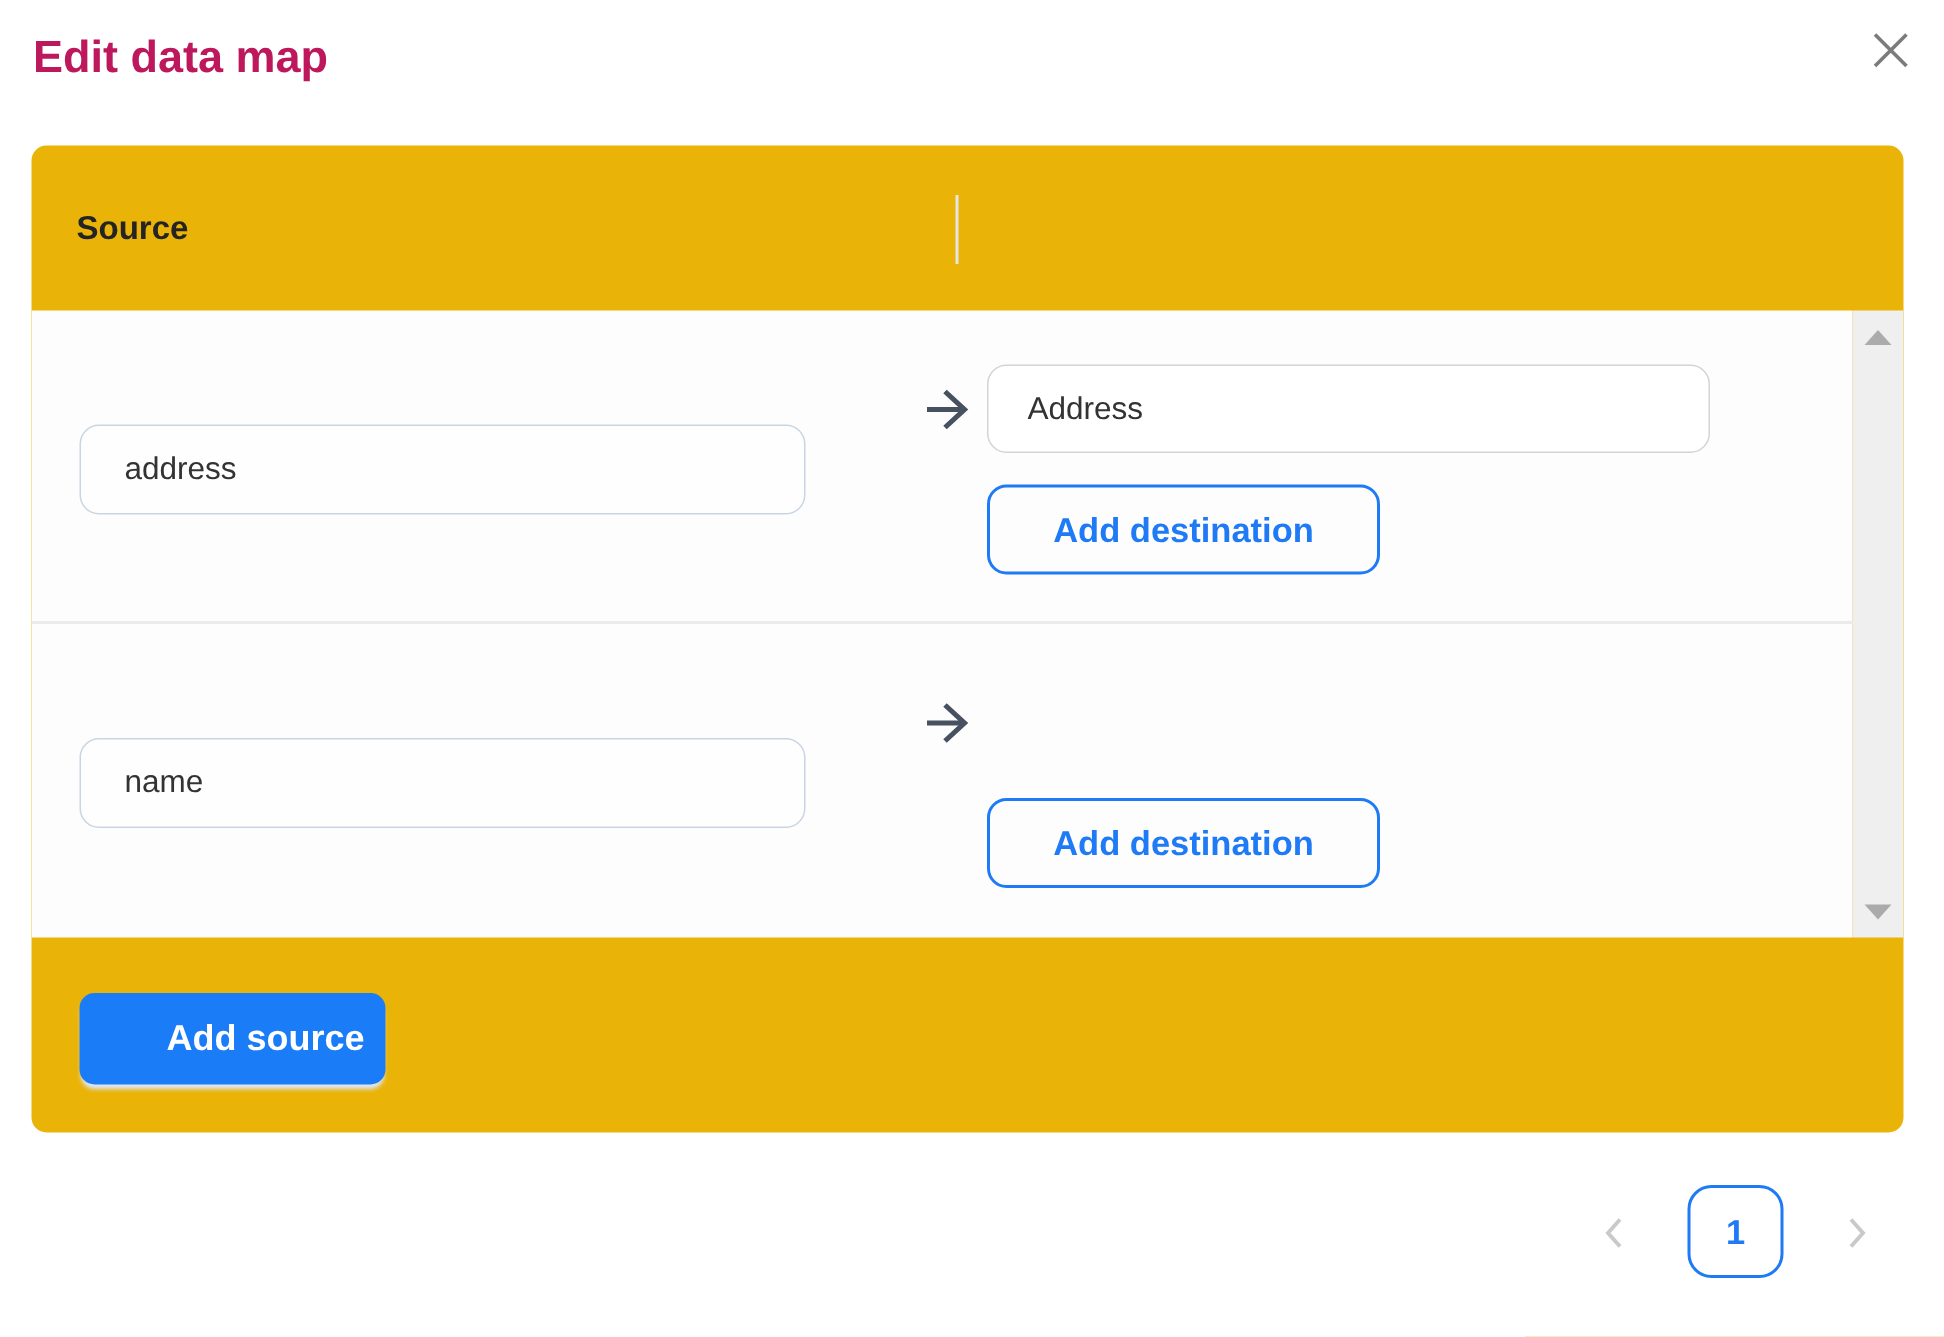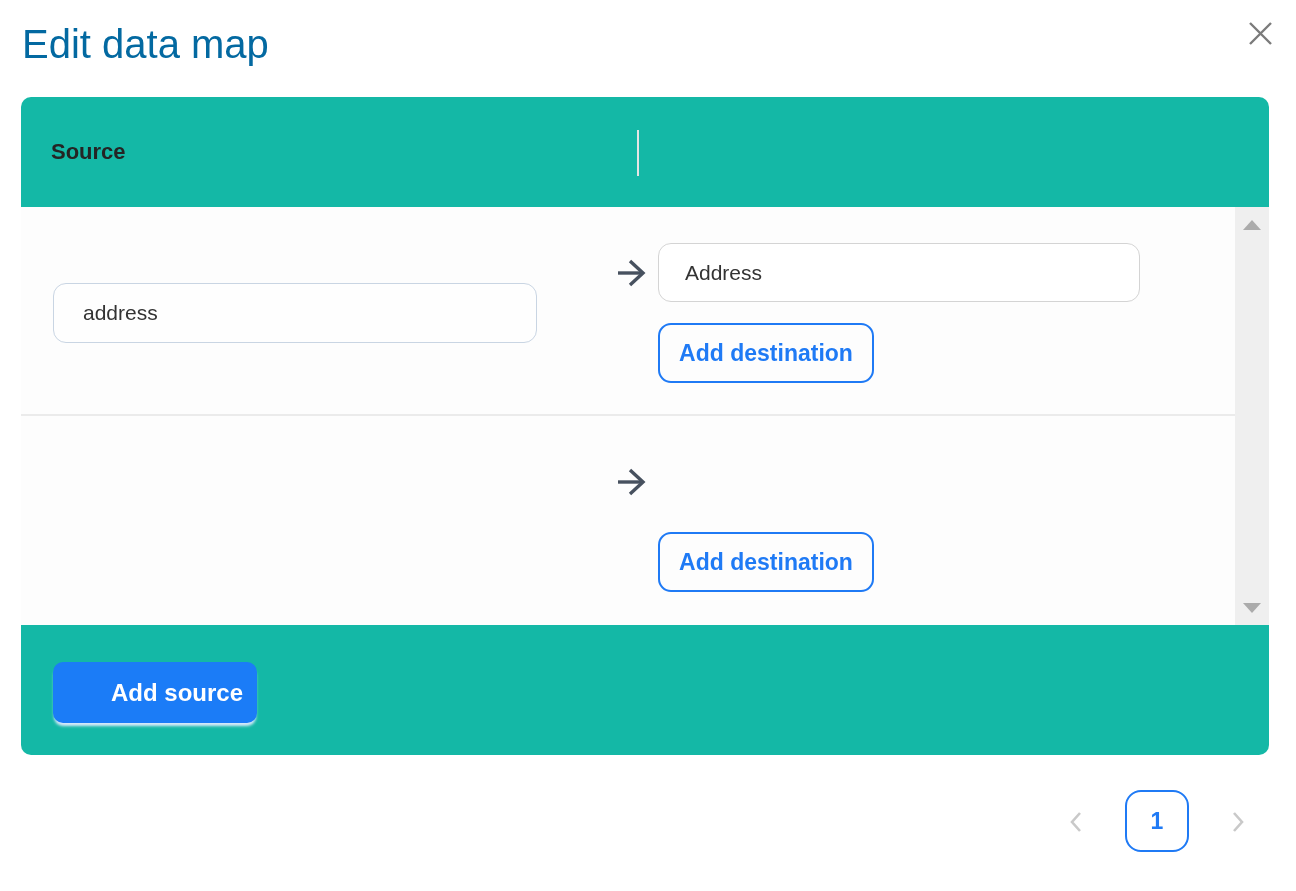--- a/index.html
+++ b/index.html
@@ -1,28 +1,28 @@
 <!DOCTYPE html>
 <html><head>
 <meta charset="utf-8">
 <style>
   * { margin:0; padding:0; box-sizing:border-box; }
   html,body { width:1296px; height:891px; background:#ffffff;
               font-family:"Liberation Sans", sans-serif; overflow:hidden; }
   body { position:relative; }
 
   .dialog-title { position:absolute; left:22px; top:22px;
-    font-size:40px; font-weight:400; color:#0369a1; }
+    font-size:30px; font-weight:700; color:#be185d; }
 
   .close-btn { position:absolute; left:1242px; top:17px; width:36px; height:36px;
     background:transparent; border:none; cursor:pointer;
     display:flex; align-items:center; justify-content:center; }
 
   .panel { position:absolute; left:21px; top:97px; width:1248px; height:658px;
-    background:#14b8a6; border-radius:10px; overflow:hidden; }
+    background:#eab308; border-radius:10px; overflow:hidden; }
 
   .header-row { position:absolute; left:0; top:0; width:100%; height:110px; }
   .col-header { position:absolute; top:0; height:110px; display:flex; align-items:center;
     font-size:22px; font-weight:600; color:#242424; }
   .col-header.source { left:30px; }
   .col-header.destination { left:649px; }
   .header-divider { position:absolute; left:616px; top:33px; width:2px; height:46px;
     background:#e5e5e5; }
 
   .rows-viewport { position:absolute; left:0; top:110px; width:1214px; height:418px;
@@ -36,21 +36,21 @@
     font-family:"Liberation Sans", sans-serif; font-size:21px; color:#333333;
     padding-left:29px; outline:none; }
 
   .arrow-icon { position:absolute; left:596px; top:50px; width:30px; height:32px; }
 
   .dest-input { position:absolute; left:637px; top:36px; width:482px; height:59px;
     border:1.5px solid #d4d4d4; border-radius:13px; background:#ffffff;
     font-family:"Liberation Sans", sans-serif; font-size:21px; color:#333333;
     padding-left:26px; outline:none; }
 
-  .add-dest-btn { position:absolute; left:637px; top:116px; width:216px; height:60px;
+  .add-dest-btn { position:absolute; left:637px; top:116px; width:262px; height:60px;
     border:2.5px solid #1f7af5; border-radius:13px; background:transparent;
     color:#1f7af5; font-family:"Liberation Sans", sans-serif;
     font-size:23px; font-weight:600; cursor:pointer; }
 
   .scrollbar { position:absolute; left:1214px; top:110px; width:34px; height:418px;
     background:#efefef; }
   .scroll-up-arrow { position:absolute; left:8px; top:13px; width:0; height:0;
     border-left:9px solid transparent; border-right:9px solid transparent;
     border-bottom:10px solid #ababab; }
   .scroll-down-arrow { position:absolute; left:8px; bottom:12px; width:0; height:0;
@@ -102,20 +102,21 @@
         <svg width="30" height="32" viewBox="0 0 30 32">
           <path d="M1 16 H25" stroke="#47515f" stroke-width="3.4" fill="none"></path>
           <path d="M13 4 L26 16 L13 28" stroke="#47515f" stroke-width="3.4" fill="none" stroke-linejoin="miter"></path>
         </svg>
       </span>
       <input class="dest-input" type="text" value="Address" style="">
       <button class="add-dest-btn">Add destination</button>
     </div>
 
     <div class="map-row">
+      <input class="src-input" type="text" value="name" style="">
       <span class="arrow-icon">
         <svg width="30" height="32" viewBox="0 0 30 32">
           <path d="M1 16 H25" stroke="#47515f" stroke-width="3.4" fill="none"></path>
           <path d="M13 4 L26 16 L13 28" stroke="#47515f" stroke-width="3.4" fill="none" stroke-linejoin="miter"></path>
         </svg>
       </span>
       <button class="add-dest-btn">Add destination</button>
     </div>
 
   </div>

